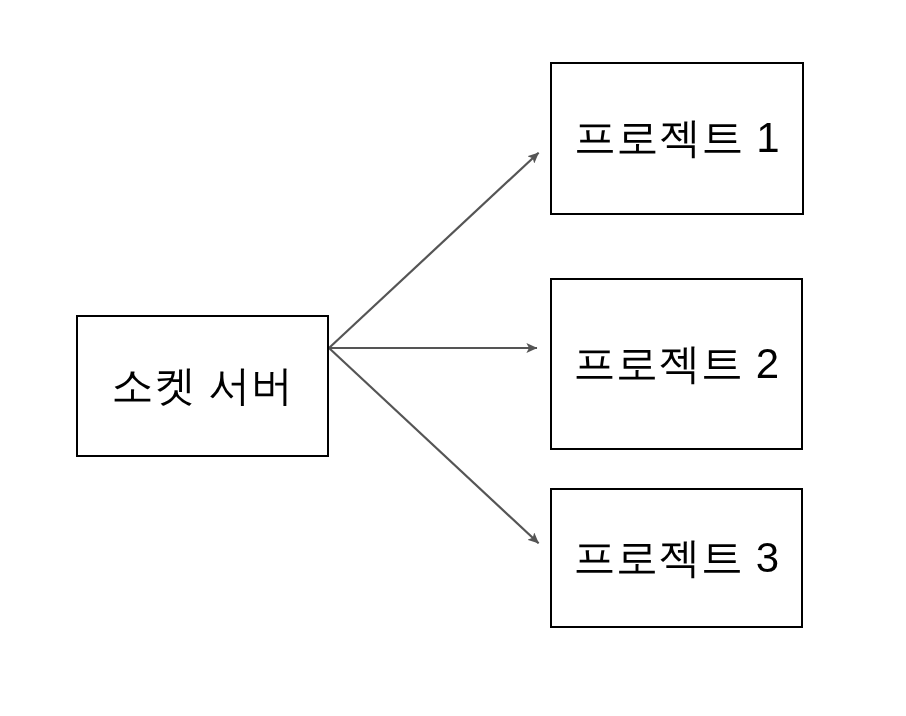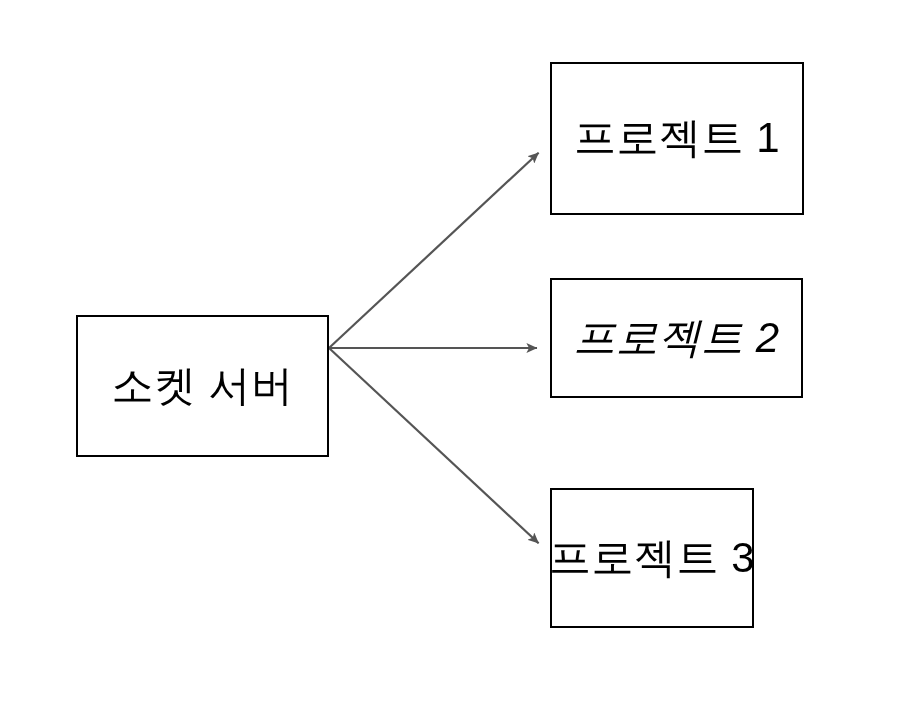--- a/index.html
+++ b/index.html
@@ -54,27 +54,26 @@
   #node-project-1 {
     left: 550px;
     top: 62px;
     width: 254px;
     height: 153px;
   }
   #node-project-2 {
     left: 550px;
     top: 278px;
     width: 253px;
-    height: 120px;
-    font-style: italic;
+    height: 172px;
   }
   #node-project-3 {
     left: 550px;
     top: 488px;
-    width: 204px;
+    width: 253px;
     height: 140px;
   }
 </style>
 </head>
 <body>
 
 <div id="canvas">
 
   <svg id="edge-layer" viewBox="0 0 906 716" width="906" height="716" xmlns="http://www.w3.org/2000/svg">
     <defs>

